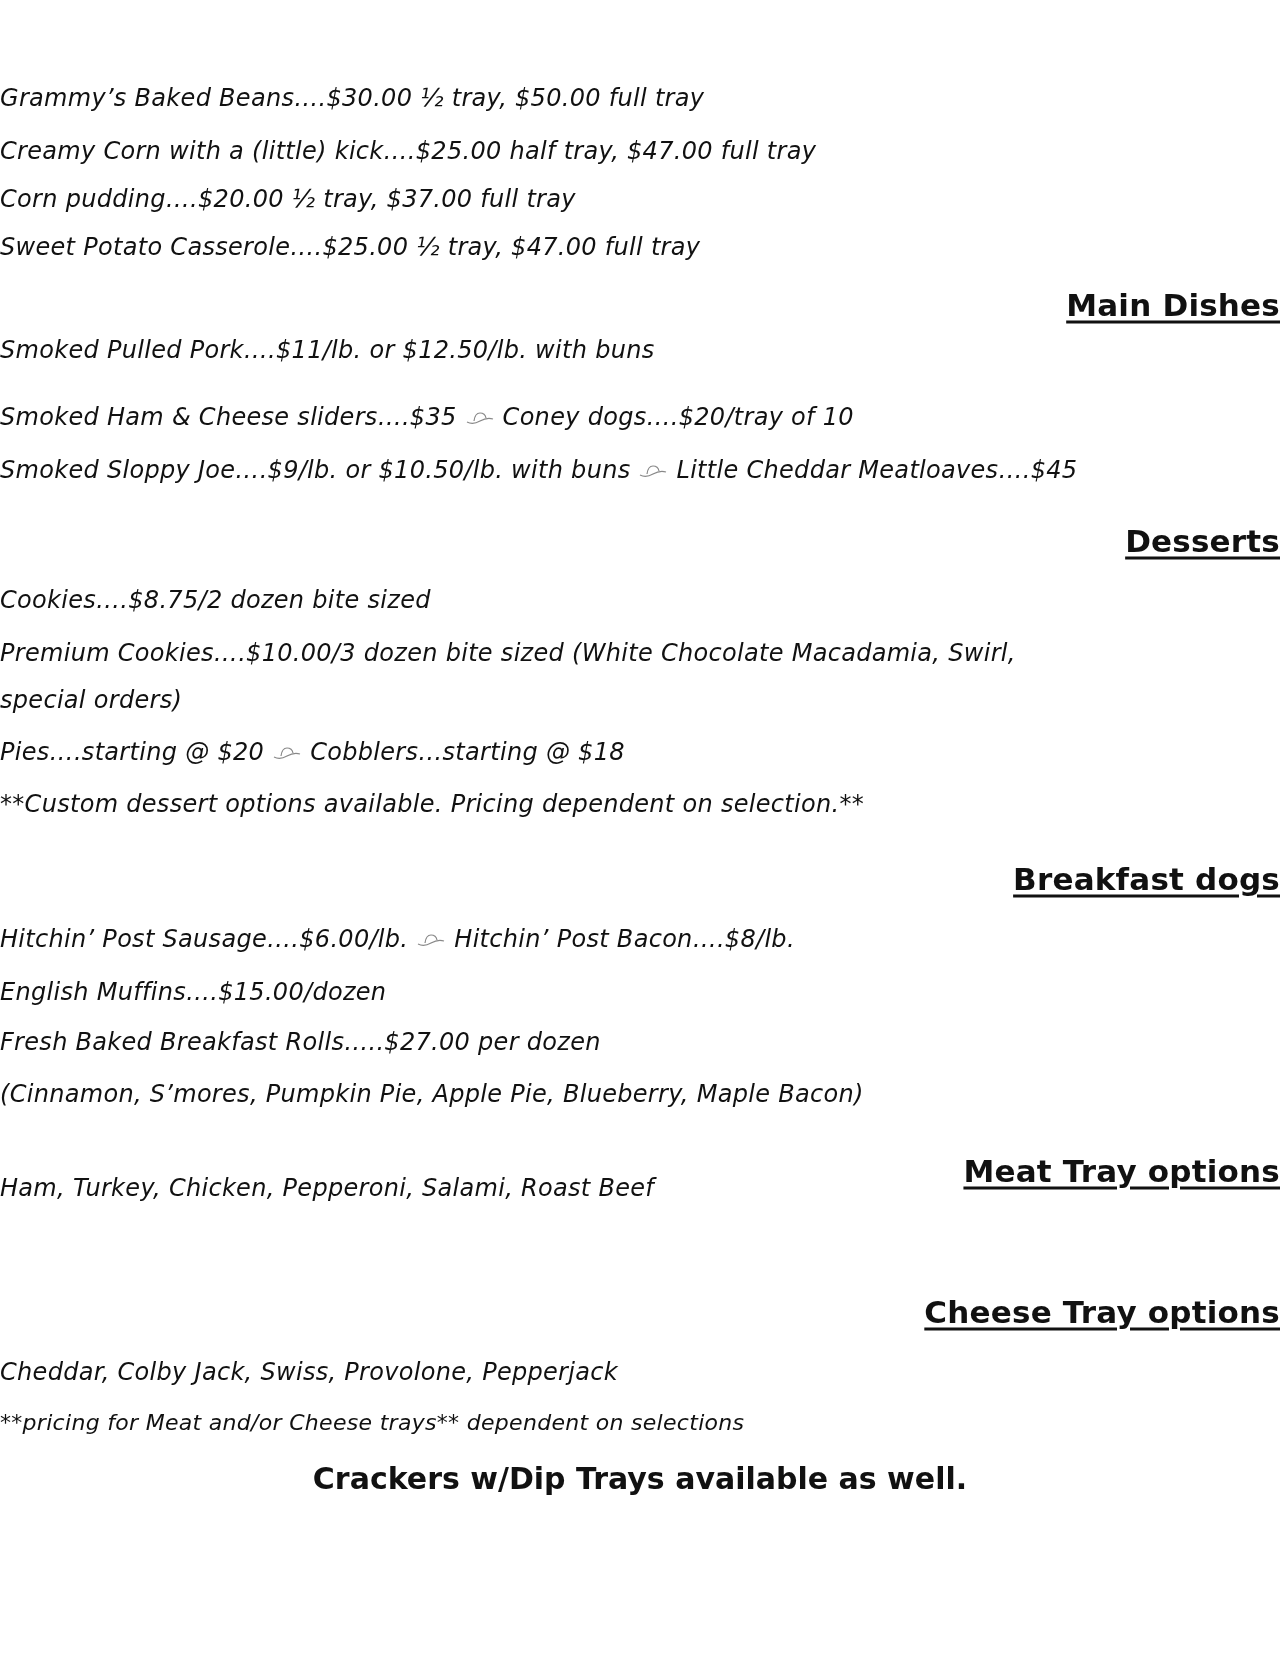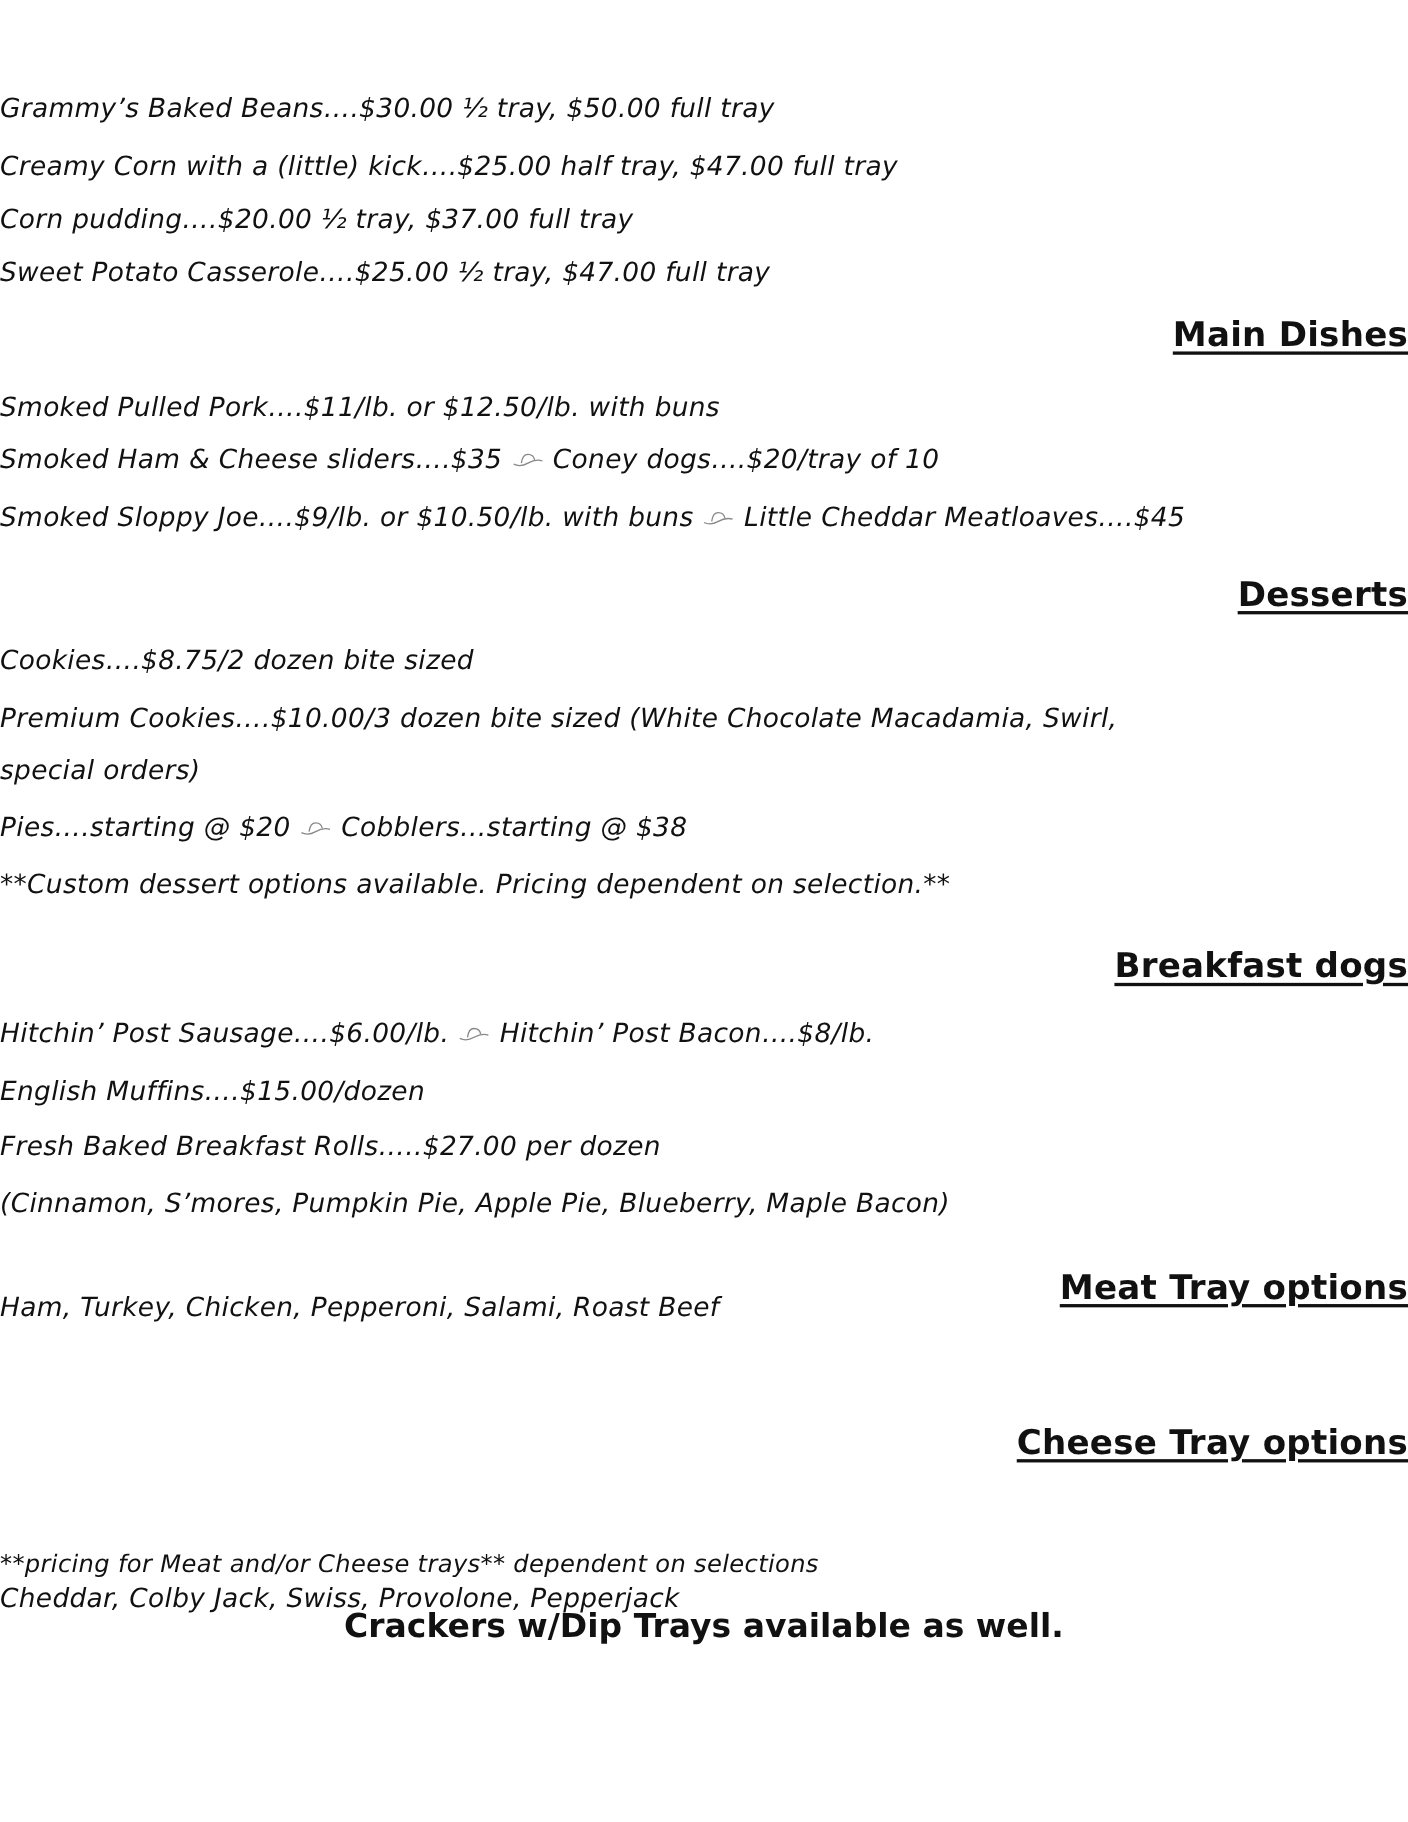--- a/index.html
+++ b/index.html
@@ -19,21 +19,21 @@
 </style>
 </head>
 <body>
 
 <div class="line" style="top:98px">Grammy’s Baked Beans….$30.00 ½ tray, $50.00 full tray</div>
 <div class="line" style="top:151px">Creamy Corn with a (little) kick….$25.00 half tray, $47.00 full tray</div>
 <div class="line" style="top:199px">Corn pudding….$20.00 ½ tray, $37.00 full tray</div>
 <div class="line" style="top:247px">Sweet Potato Casserole….$25.00 ½ tray, $47.00 full tray</div>
 
 <div class="heading" style="top:305px">Main Dishes</div>
-<div class="line" style="top:370px">Smoked Pulled Pork….$11/lb. or $12.50/lb. with buns</div>
+<div class="line" style="top:350px">Smoked Pulled Pork….$11/lb. or $12.50/lb. with buns</div>
 <div class="line" style="top:417px">
   <span>Smoked Ham &amp; Cheese sliders….$35</span><span class="hat"><svg viewBox="0 0 30 18">
         <path d="M2 13 Q8 16 15 12 Q22 8 28 10" fill="none" stroke="#888" stroke-width="1.2"></path>
         <path d="M9 12 Q10 4 15 4 Q20 4 21 9" fill="none" stroke="#888" stroke-width="1.2"></path>
       </svg></span><span>Coney dogs….$20/tray of 10</span>
 </div>
 <div class="line" style="top:470px">
   <span>Smoked Sloppy Joe….$9/lb. or $10.50/lb. with buns</span><span class="hat"><svg viewBox="0 0 30 18">
         <path d="M2 13 Q8 16 15 12 Q22 8 28 10" fill="none" stroke="#888" stroke-width="1.2"></path>
         <path d="M9 12 Q10 4 15 4 Q20 4 21 9" fill="none" stroke="#888" stroke-width="1.2"></path>
@@ -41,35 +41,35 @@
 </div>
 
 <div class="heading" style="top:541px">Desserts</div>
 <div class="line" style="top:600px">Cookies….$8.75/2 dozen bite sized</div>
 <div class="line" style="top:653px">Premium Cookies….$10.00/3 dozen bite sized (White Chocolate Macadamia, Swirl,</div>
 <div class="line" style="top:700px">special orders)</div>
 <div class="line" style="top:752px">
   <span>Pies….starting @ $20</span><span class="hat"><svg viewBox="0 0 30 18">
         <path d="M2 13 Q8 16 15 12 Q22 8 28 10" fill="none" stroke="#888" stroke-width="1.2"></path>
         <path d="M9 12 Q10 4 15 4 Q20 4 21 9" fill="none" stroke="#888" stroke-width="1.2"></path>
-      </svg></span><span>Cobblers…starting @ $38</span>
+      </svg></span><span>Cobblers…starting @ $18</span>
 </div>
 <div class="line" style="top:804px">**Custom dessert options available. Pricing dependent on selection.**</div>
 
 <div class="heading" style="top:879px">Breakfast dogs</div>
 <div class="line" style="top:939px">
   <span>Hitchin’ Post Sausage….$6.00/lb.</span><span class="hat"><svg viewBox="0 0 30 18">
         <path d="M2 13 Q8 16 15 12 Q22 8 28 10" fill="none" stroke="#888" stroke-width="1.2"></path>
         <path d="M9 12 Q10 4 15 4 Q20 4 21 9" fill="none" stroke="#888" stroke-width="1.2"></path>
       </svg></span><span>Hitchin’ Post Bacon….$8/lb.</span>
 </div>
 <div class="line" style="top:992px">English Muffins….$15.00/dozen</div>
 <div class="line" style="top:1042px">Fresh Baked Breakfast Rolls…..$27.00 per dozen</div>
 <div class="line" style="top:1094px">(Cinnamon, S’mores, Pumpkin Pie, Apple Pie, Blueberry, Maple Bacon)</div>
 
 <div class="heading" style="top:1171px">Meat Tray options</div>
 <div class="line" style="top:1188px">Ham, Turkey, Chicken, Pepperoni, Salami, Roast Beef</div>
 
 <div class="heading" style="top:1312px">Cheese Tray options</div>
-<div class="line" style="top:1453px">Cheddar, Colby Jack, Swiss, Provolone, Pepperjack</div>
+<div class="line" style="top:1372px">Cheddar, Colby Jack, Swiss, Provolone, Pepperjack</div>
 <div class="line" style="top:1423px; font-size:22px">**pricing for Meat and/or Cheese trays** dependent on selections</div>
 
 <div class="big" style="top:1479px">Crackers w/Dip Trays available as well.</div>
 
 </body></html>

